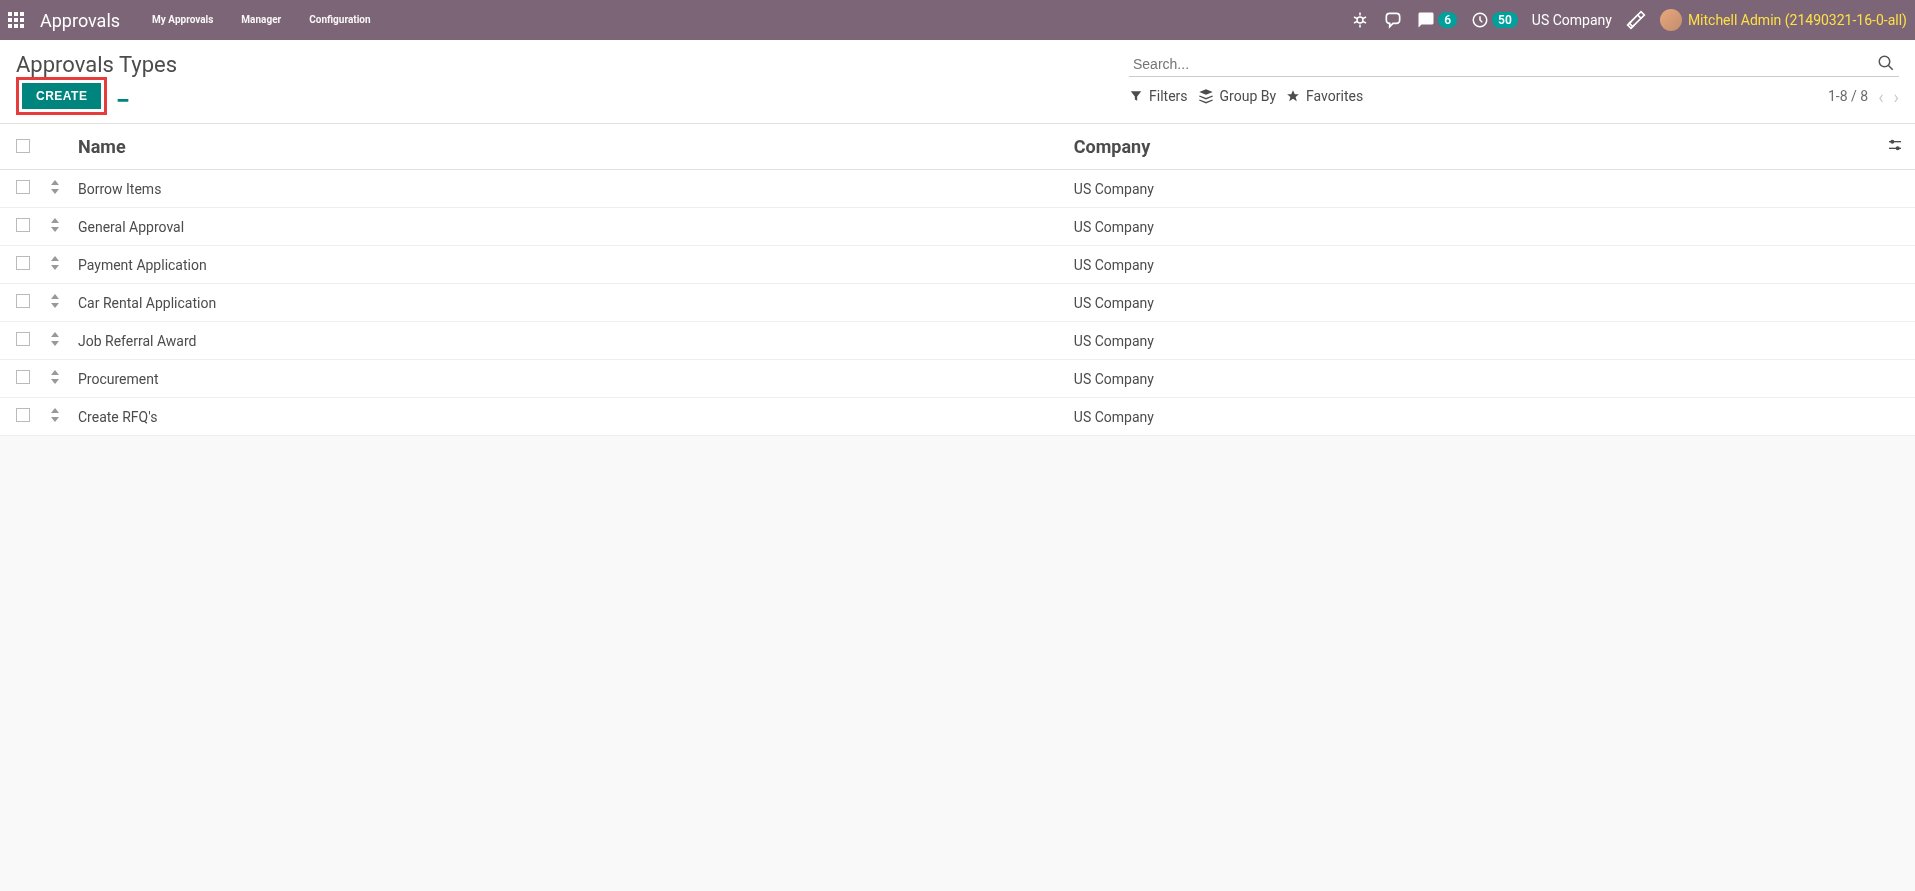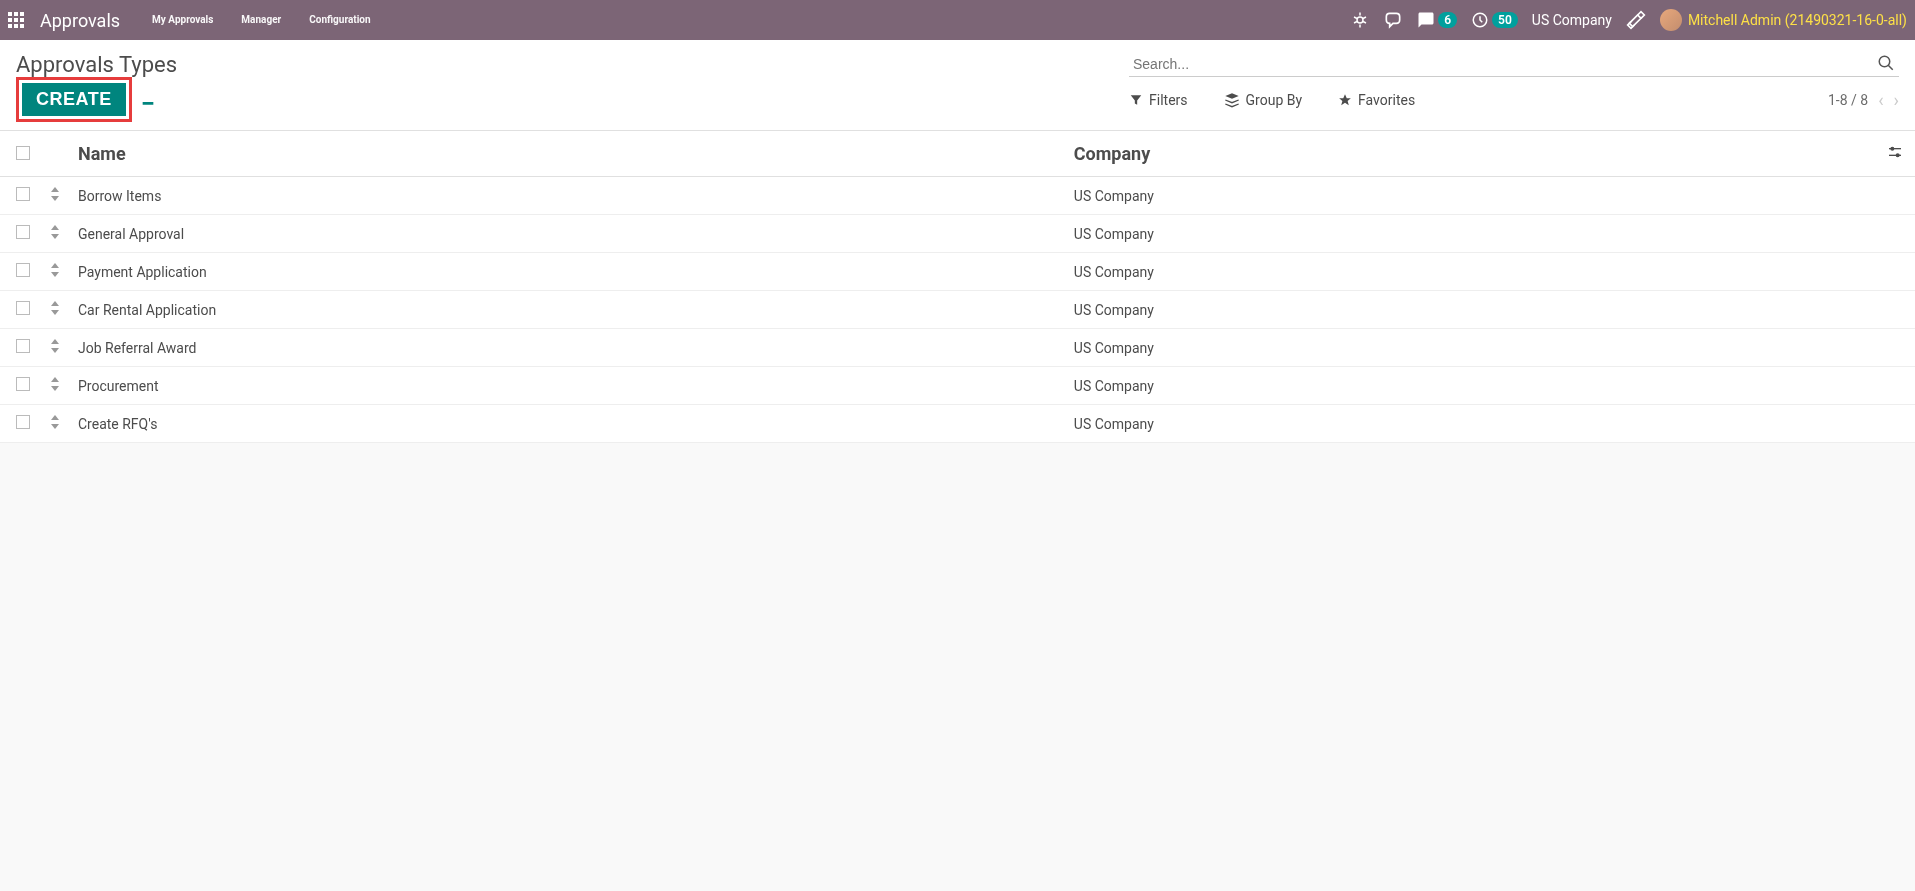--- a/index.html
+++ b/index.html
@@ -134,41 +134,41 @@
     }
     .cp-bottom {
       display: flex;
       align-items: center;
     }
     .btn-create {
       background: #00857e;
       color: #fff;
       border: none;
       padding: 6px 14px;
-      font-size: 18px;
+      font-size: 12px;
       font-weight: 600;
       letter-spacing: 0.5px;
       cursor: pointer;
       border-radius: 0;
       text-transform: uppercase;
     }
     .highlight-box {
       border: 3px solid #e63c3c;
       display: inline-block;
       padding: 3px;
     }
     .import-icon {
       margin-left: 8px;
       cursor: pointer;
       color: #00857e;
     }
     .search-options {
       display: flex;
       align-items: center;
-      gap: 36px;
+      gap: 10px;
       margin-left: auto;
       max-width: 770px;
       width: 770px;
     }
     .search-opt {
       display: flex;
       align-items: center;
       gap: 6px;
       cursor: pointer;
       color: #4c4c4c;

